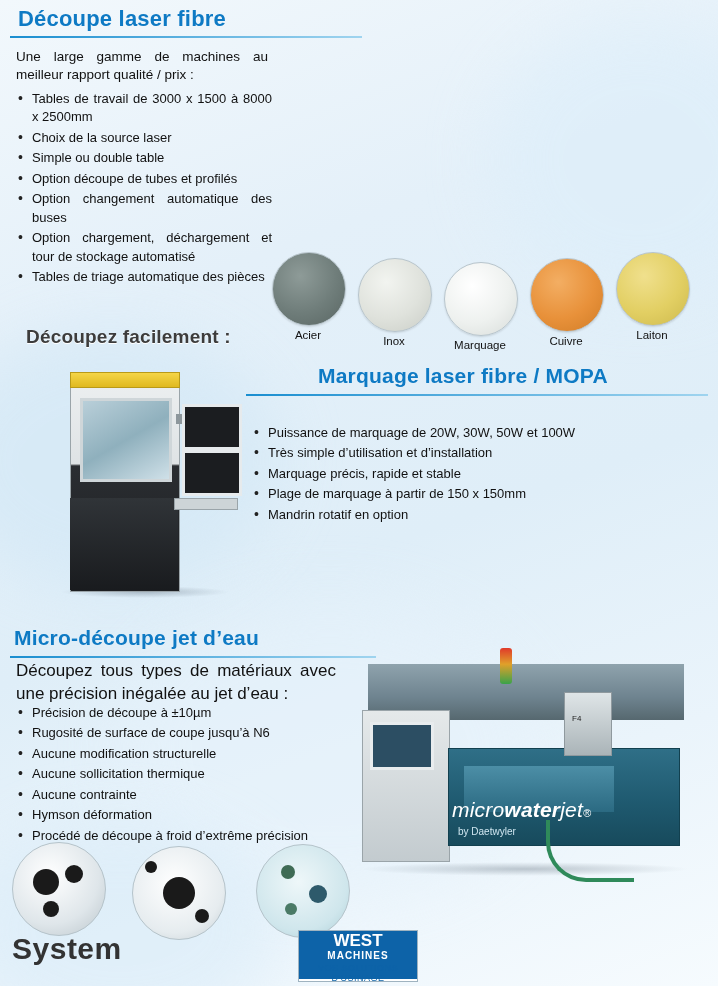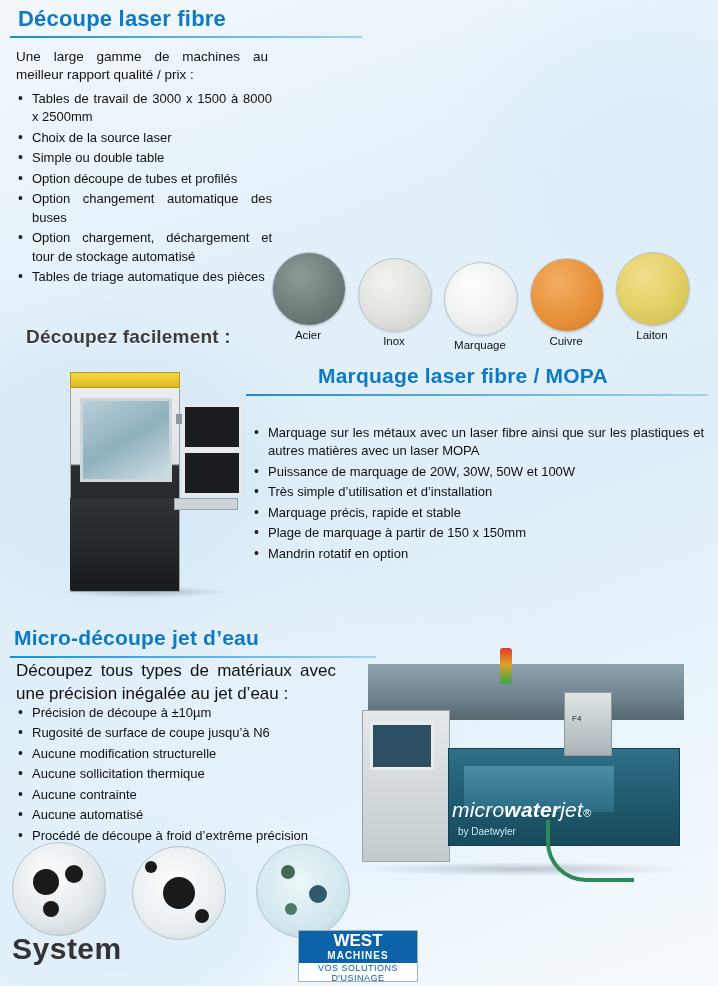--- a/index.html
+++ b/index.html
@@ -256,21 +256,21 @@
     position: absolute; left: 12px; top: 932px;
     font-size: 30px; font-weight: bold; letter-spacing: 0.5px;
   }
   .footer-sys .blue { color: #1a7fc1; }
   .footer-sys .dark { color: #333; }
   .west-logo {
     position: absolute; left: 298px; top: 930px; width: 118px; height: 50px;
     background: #ffffff; border: 1px solid #9fb3c0;
   }
   .west-logo .wl-top {
-    position: absolute; left: 0; top: 0; width: 118px; height: 32px;
+    position: absolute; left: 0; top: 0; width: 118px; height: 48px;
     background: #0d63a8; color: #fff; font-weight: bold; font-size: 17px;
     text-align: center; line-height: 15px; padding-top: 2px; box-sizing: border-box;
   }
   .west-logo .wl-top span { display: block; }
   .west-logo .wl-top .wl-mach { font-size: 10px; letter-spacing: 1px; }
   .west-logo .wl-bot {
     position: absolute; left: 0; top: 32px; width: 118px; height: 20px;
     color: #0d63a8; font-size: 9px; text-align: center; letter-spacing: 0.5px;
   }
 </style>
@@ -321,21 +321,20 @@
       <div class="cap">Laiton</div>
     </div>
   </div>
 
   <div class="sec-title title2">Découpez facilement :</div>
 
   <div class="sec-title title3">Marquage laser fibre / MOPA</div>
   <div class="title-rule rule3"></div>
 
   <ul class="bullets bullets3">
-    <li>Marquage sur les métaux avec un laser fibre ainsi que sur les plastiques et autres matières avec un laser MOPA</li>
     <li>Puissance de marquage de 20W, 30W, 50W et 100W</li>
     <li>Très simple d’utilisation et d’installation</li>
     <li>Marquage précis, rapide et stable</li>
     <li>Plage de marquage à partir de 150 x 150mm</li>
     <li>Mandrin rotatif en option</li>
   </ul>
 
   <div class="machine2">
     <div class="m2-shadow"></div>
     <div class="m2-cab"></div>
@@ -351,21 +350,21 @@
   <div class="sec-title title4">Micro-découpe jet d’eau</div>
   <div class="title-rule rule4"></div>
   <div class="intro intro4">Découpez tous types de matériaux avec une précision inégalée au jet d’eau :</div>
 
   <ul class="bullets bullets4">
     <li>Précision de découpe à ±10µm</li>
     <li>Rugosité de surface de coupe jusqu’à N6</li>
     <li>Aucune modification structurelle</li>
     <li>Aucune sollicitation thermique</li>
     <li>Aucune contrainte</li>
-    <li>Aucune automatisé</li>
+    <li>Hymson déformation</li>
     <li>Procédé de découpe à froid d’extrême précision</li>
   </ul>
 
   <div class="machine3">
     <div class="m3-shadow"></div>
     <div class="m3-frame"></div>
     <div class="m3-light"></div>
     <div class="m3-cab"></div>
     <div class="m3-screen"></div>
     <div class="m3-tank"></div>

